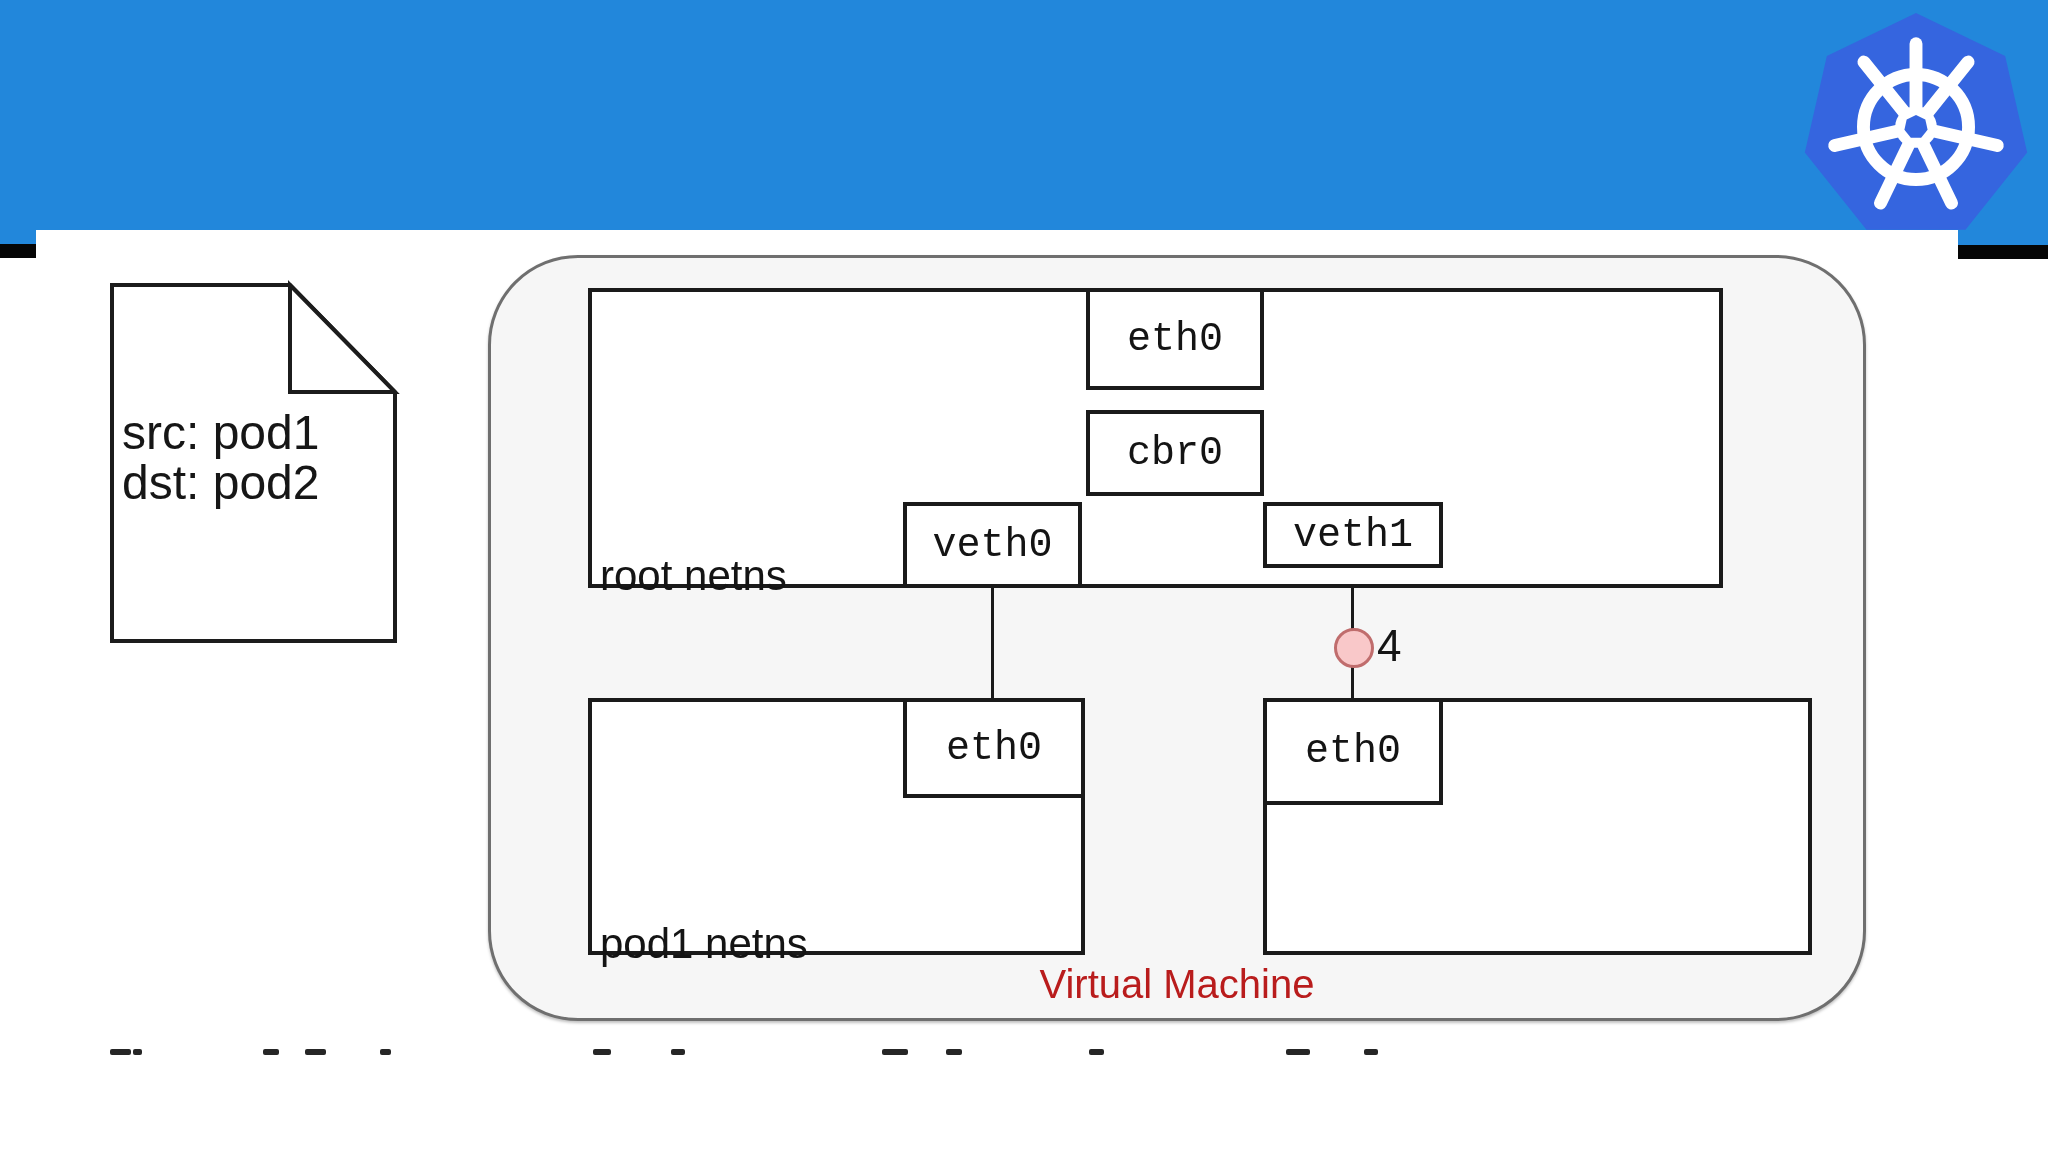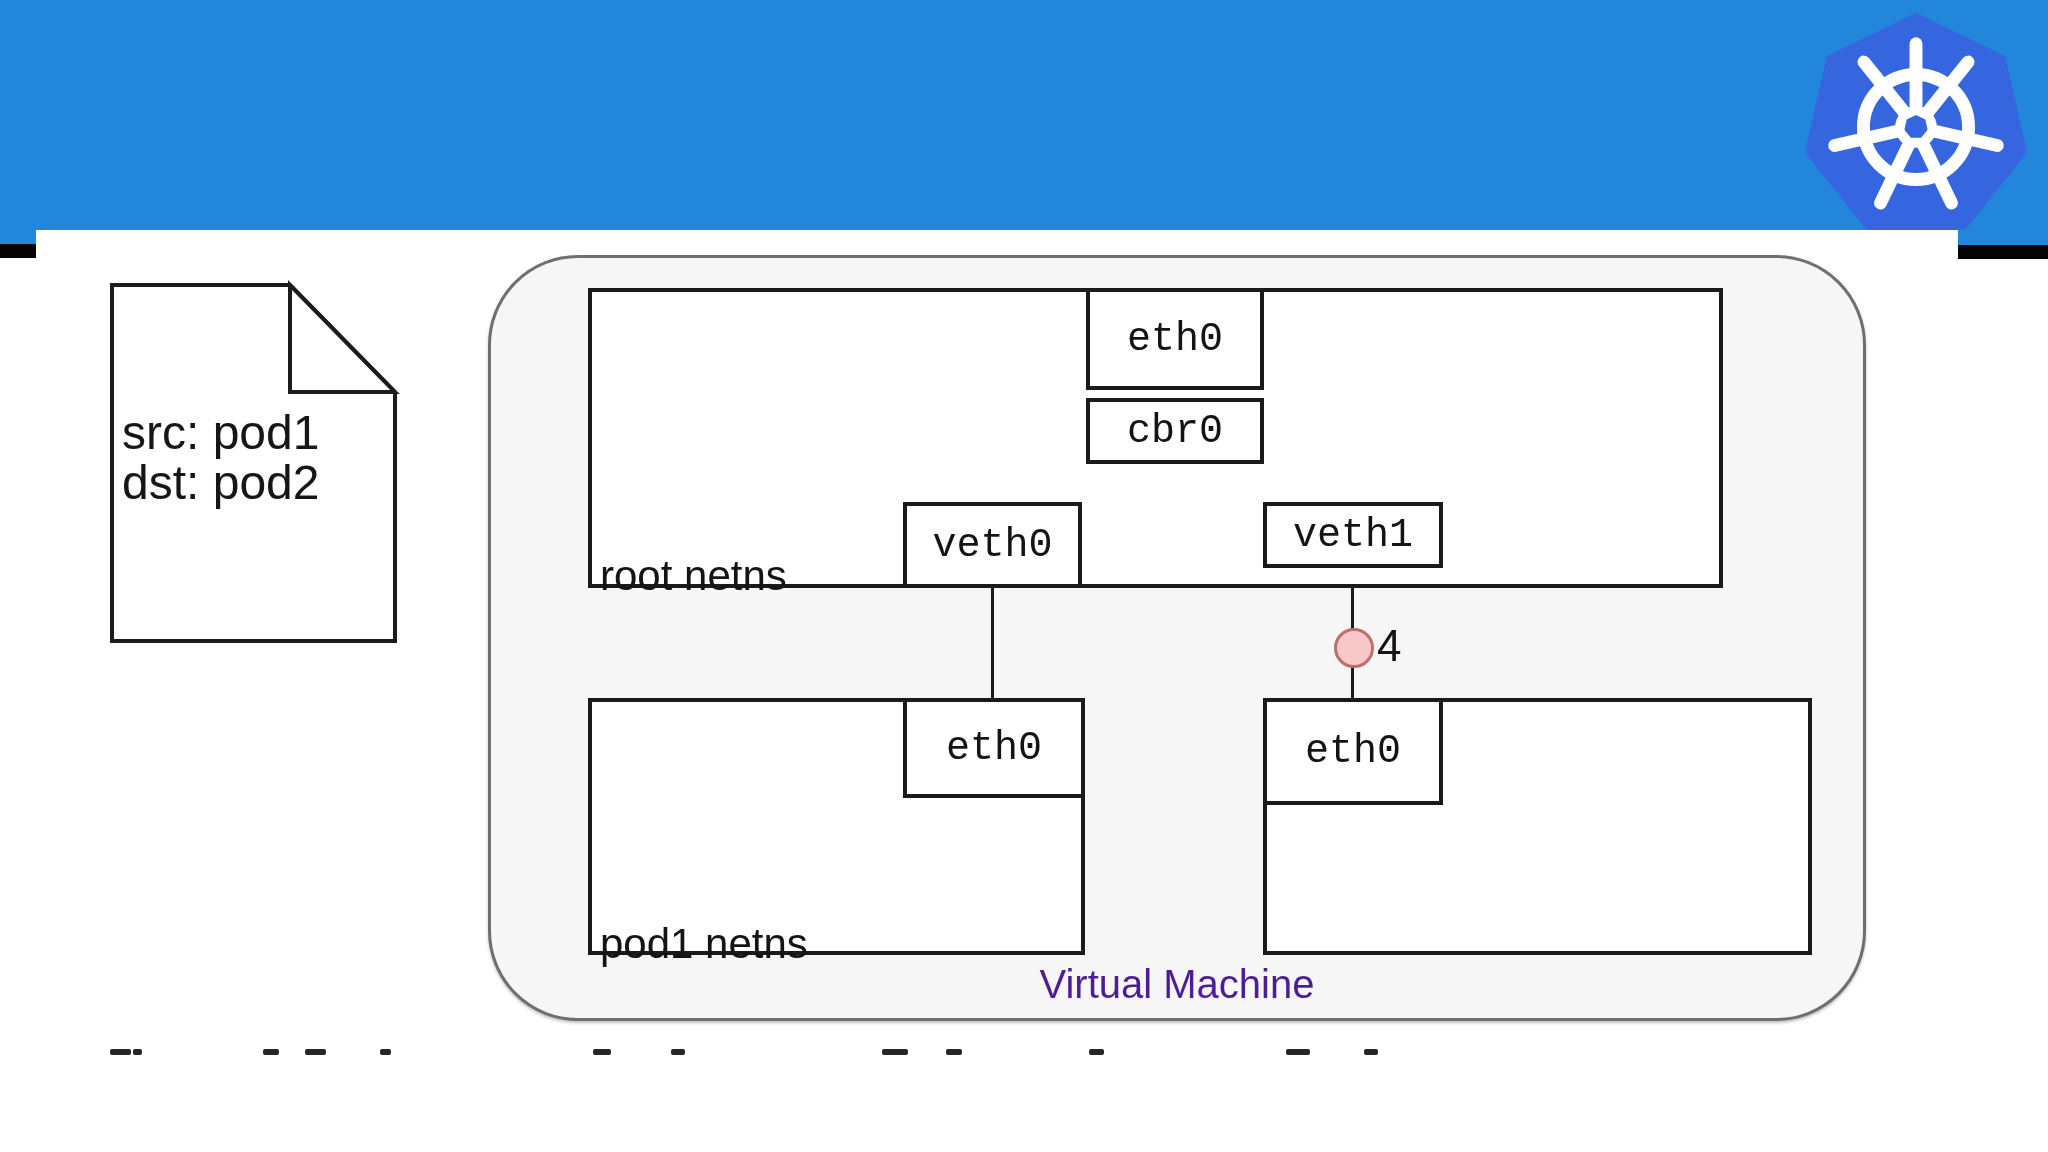--- a/index.html
+++ b/index.html
@@ -18,21 +18,21 @@
   .note-svg{position:absolute;left:104px;top:277px;}
   .note-text{position:absolute;left:122px;top:408px;font-size:48px;line-height:50px;letter-spacing:0px;color:#161616;}
   
   .vm-box{
     position:absolute;left:488px;top:255px;width:1378px;height:766px;
     background:#f6f6f6;border:3px solid #6f6f6f;border-radius:90px;
     box-sizing:border-box;box-shadow:0 2px 3px rgba(0,0,0,0.25);
   }
   .vm-label{
     position:absolute;left:488px;top:962px;width:1378px;
-    text-align:center;font-size:40px;color:#4c1d95;
+    text-align:center;font-size:40px;color:#b91c1c;
   }
   
   .dbox{
     position:absolute;background:#ffffff;border:4px solid #1a1a1a;
     box-sizing:border-box;z-index:3;font-family:Liberation Mono, monospace;
   }
   .dbox.center{display:flex;align-items:center;justify-content:center;font-size:40px;}
   .corner-label{position:absolute;font-size:42px;color:#141414;z-index:5;margin-top:19px;}
   .connector{position:absolute;background:#1a1a1a;z-index:2;}
   
@@ -90,21 +90,21 @@
   <div class="connector" style="left:1264px;top:459px;width:89px;height:3px"></div>
   <div class="connector" style="left:1351px;top:459px;width:3px;height:45px"></div>
   <div class="connector" style="left:991px;top:586px;width:3px;height:114px"></div>
   <div class="connector" style="left:1351px;top:586px;width:3px;height:114px"></div>
 
   <div class="dbox" style="left:588px;top:288px;width:1135px;height:300px"></div>
   <div class="corner-label" style="left:600px;top:533px">root netns</div>
   <div class="dbox center" style="left:1086px;top:288px;width:178px;height:102px">
     <span>eth0</span>
   </div>
-  <div class="dbox center" style="left:1086px;top:398px;width:178px;height:66px">
+  <div class="dbox center" style="left:1086px;top:410px;width:178px;height:86px">
     <span>cbr0</span>
   </div>
   <div class="dbox center" style="left:903px;top:502px;width:179px;height:86px">
     <span>veth0</span>
   </div>
   <div class="dbox center" style="left:1263px;top:502px;width:180px;height:66px">
     <span>veth1</span>
   </div>
 
   <div class="step-circle"></div>

